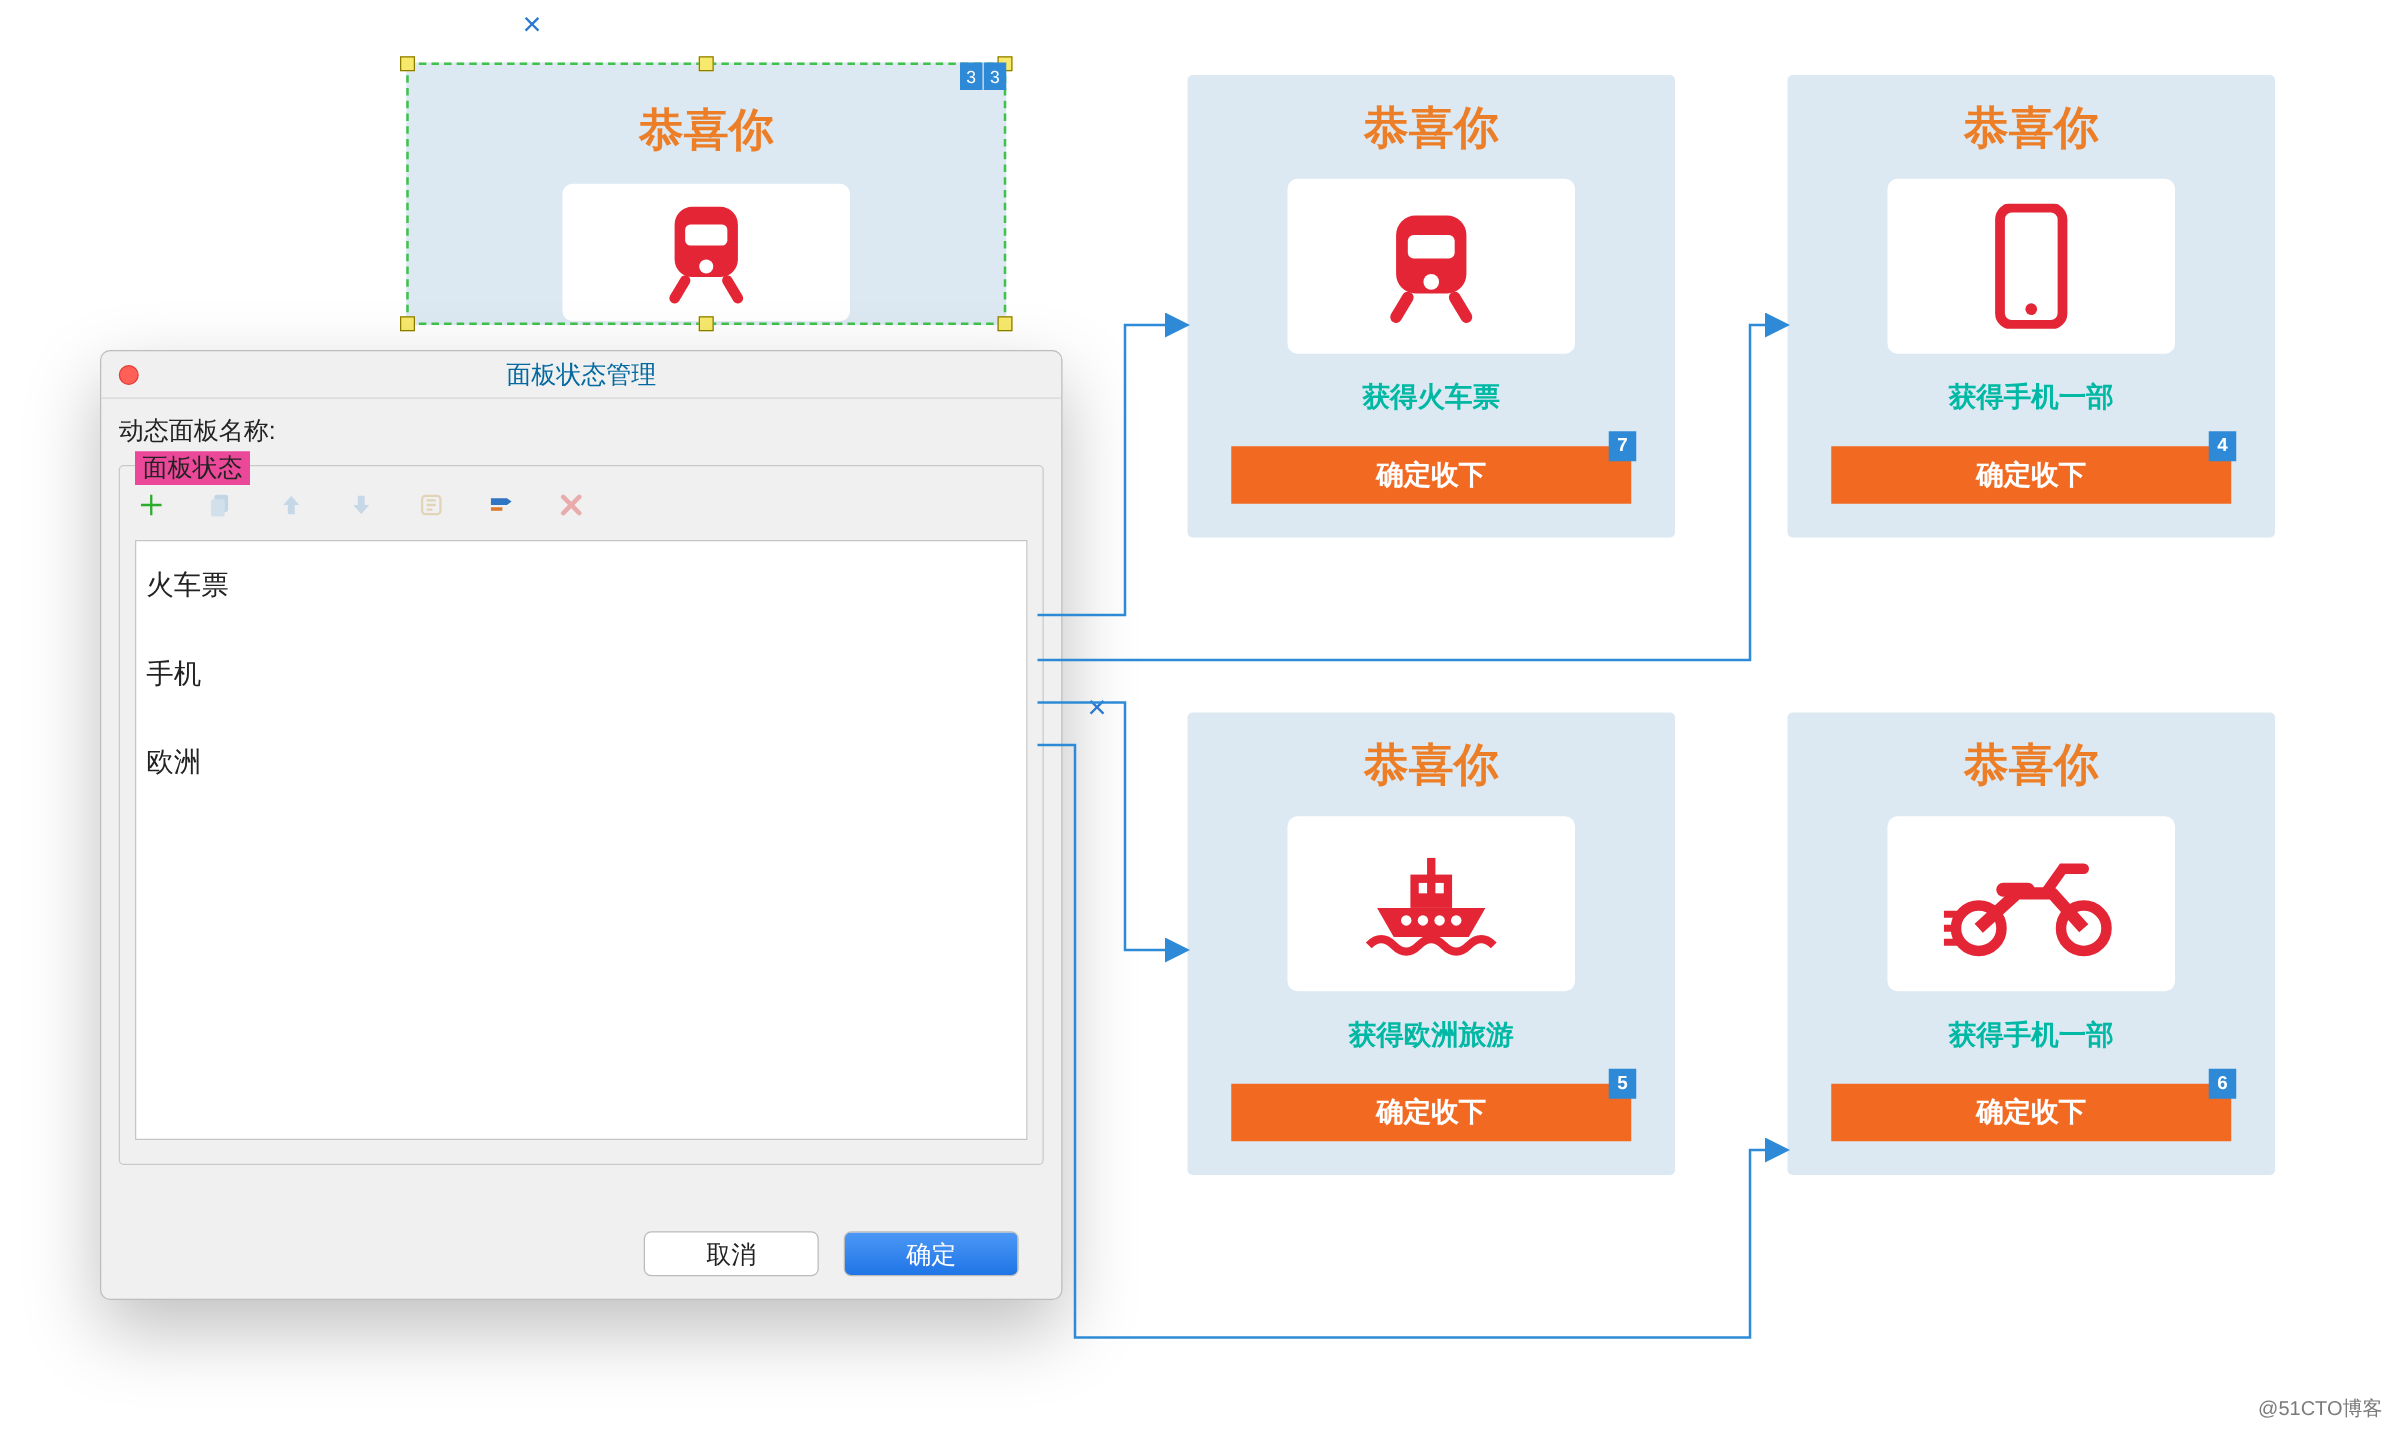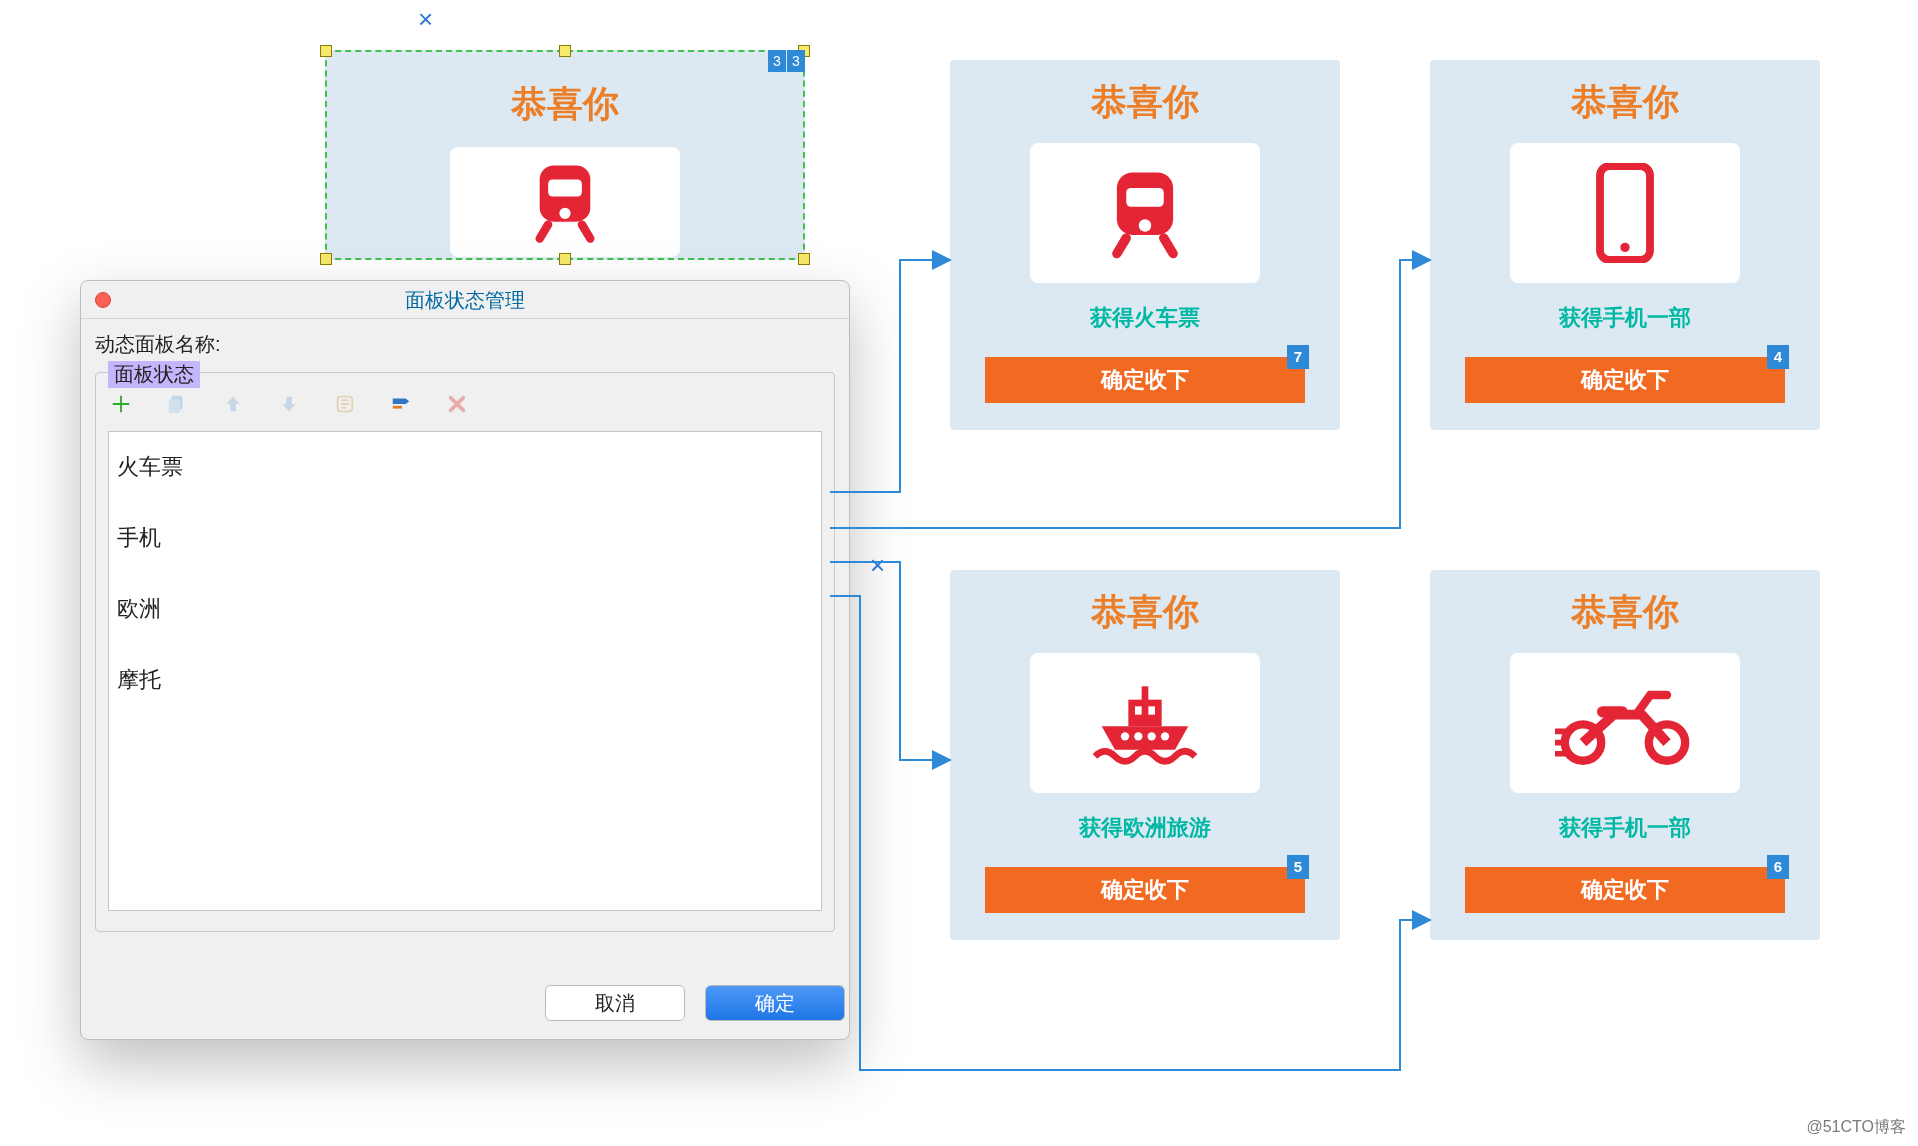--- a/index.html
+++ b/index.html
@@ -43,28 +43,28 @@
   .dialog .titlebar { height:38px; line-height:38px; text-align:center; font-size:20px; color:#0369a1; position:relative; border-bottom:1px solid #D5D5D5;}
   .dialog .close-dot { position:absolute; left:14px; top:11px; width:16px; height:16px; background:#FE5F57; border-radius:50%; border:1px solid #E03E35;}
   .dialog .form-row { display:flex; align-items:center; padding:12px 14px 4px;}
   .dialog .form-row label { font-size:20px; color:#222; margin-right:11px; white-space:nowrap;}
   .dialog .form-row input[type=text] {
     flex:1; height:30px; font-size:20px; padding:2px 8px; border:2px solid #7BAFE3; outline:none; background:#fff;
   }
   .fieldset {
     margin:10px 14px 0; border:1px solid #C9C9C9; border-radius:4px; padding:14px 12px 8px; position:relative; height:560px;
   }
-  .fieldset .legend { position:absolute; top:-12px; left:12px; background:#c4b5fd; padding:0 6px; font-size:20px; color:#222;}
+  .fieldset .legend { position:absolute; top:-12px; left:12px; background:#ec4899; padding:0 6px; font-size:20px; color:#222;}
   .toolbar { display:flex; gap:34px; padding:6px 2px 12px; align-items:center; }
   .toolbar svg { width:22px; height:22px; }
   .state-list {
     background:#fff; border:1px solid #C5C5C5; height:480px; overflow:auto; font-size:22px; color:#222;
   }
   .state-list div { padding:20px 8px; border-bottom:1px solid transparent; }
-  .dlg-buttons { position:absolute; right:4px; bottom:18px; display:flex; gap:20px;}
+  .dlg-buttons { position:absolute; right:34px; bottom:18px; display:flex; gap:20px;}
   .dlg-buttons button {
     width:140px; height:36px; font-size:20px; border-radius:6px; border:1px solid #BBB;
   }
   .btn-cancel { background:#fff; color:#222;}
   .btn-ok { background: linear-gradient(#4C98F6,#1F75E6); color:#fff; border:1px solid #1760C6;}
 
   
   .card {
     position:absolute; width:390px; height:370px; background:#DCE9F2; border-radius:4px;
     display:flex; flex-direction:column; align-items:center; padding:18px 30px 0;
@@ -145,21 +145,20 @@
             <path d="M3 14h10v3H3z" fill="#DB7A2E"></path>
           </svg></span>
       <span style="opacity:.45"><svg viewBox="0 0 24 24">
             <path d="M5 5l14 14M19 5L5 19" stroke="#E15A5A" stroke-width="4" stroke-linecap="round"></path>
           </svg></span>
     </div>
     <div class="state-list">
       <div>火车票</div>
       <div>手机</div>
       <div>欧洲</div>
-      <div>摩托</div>
     </div>
   </div>
   <div class="dlg-buttons">
     <button class="btn-cancel">取消</button>
     <button class="btn-ok">确定</button>
   </div>
 </div>
 
 <div class="card" style="left:950px; top:60px;">
   <h2>恭喜你</h2>

